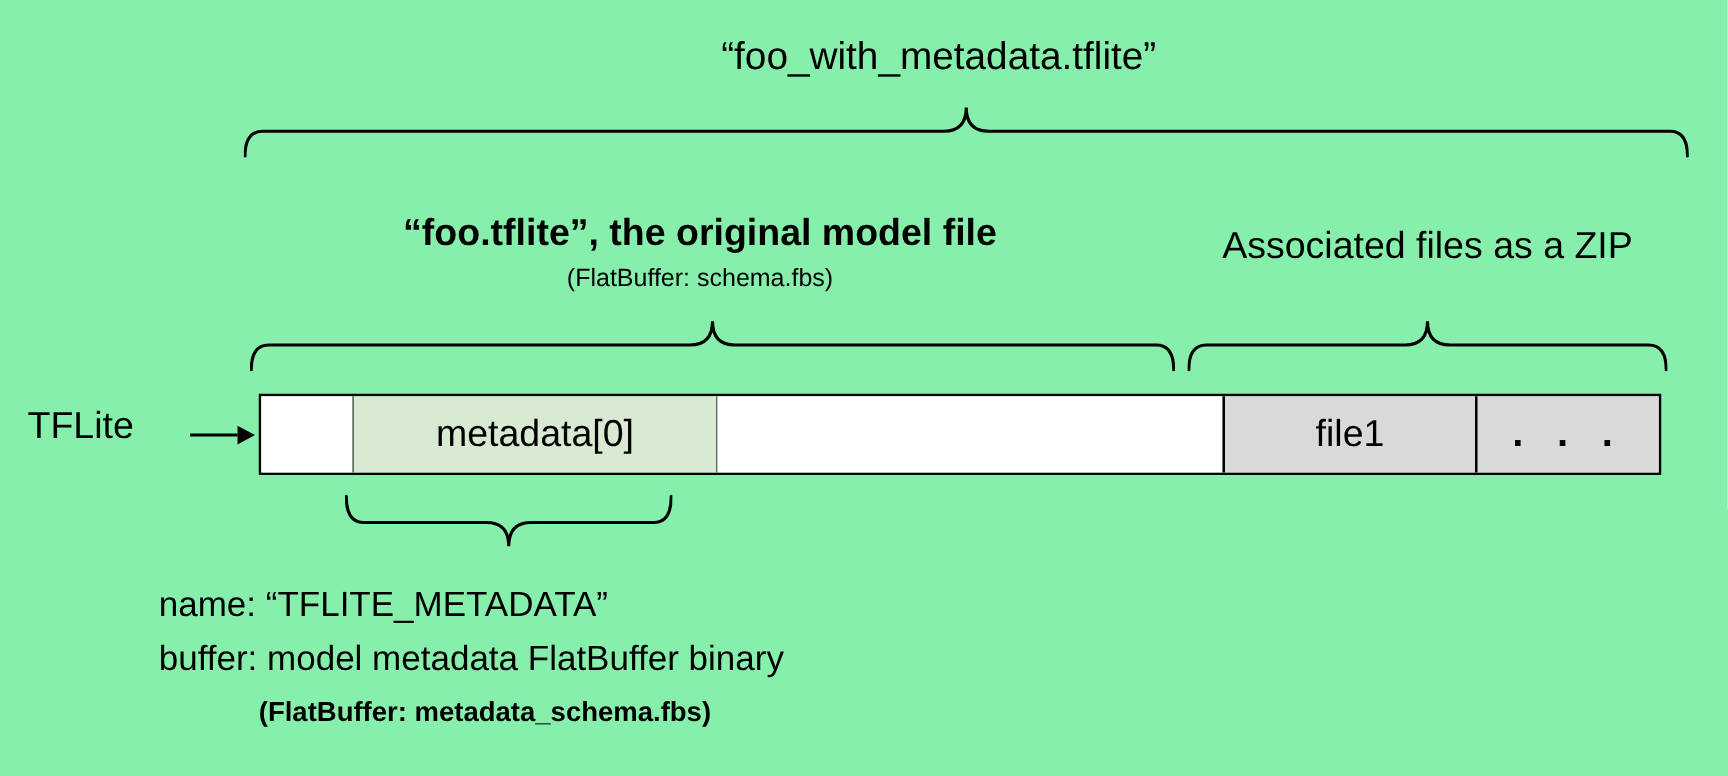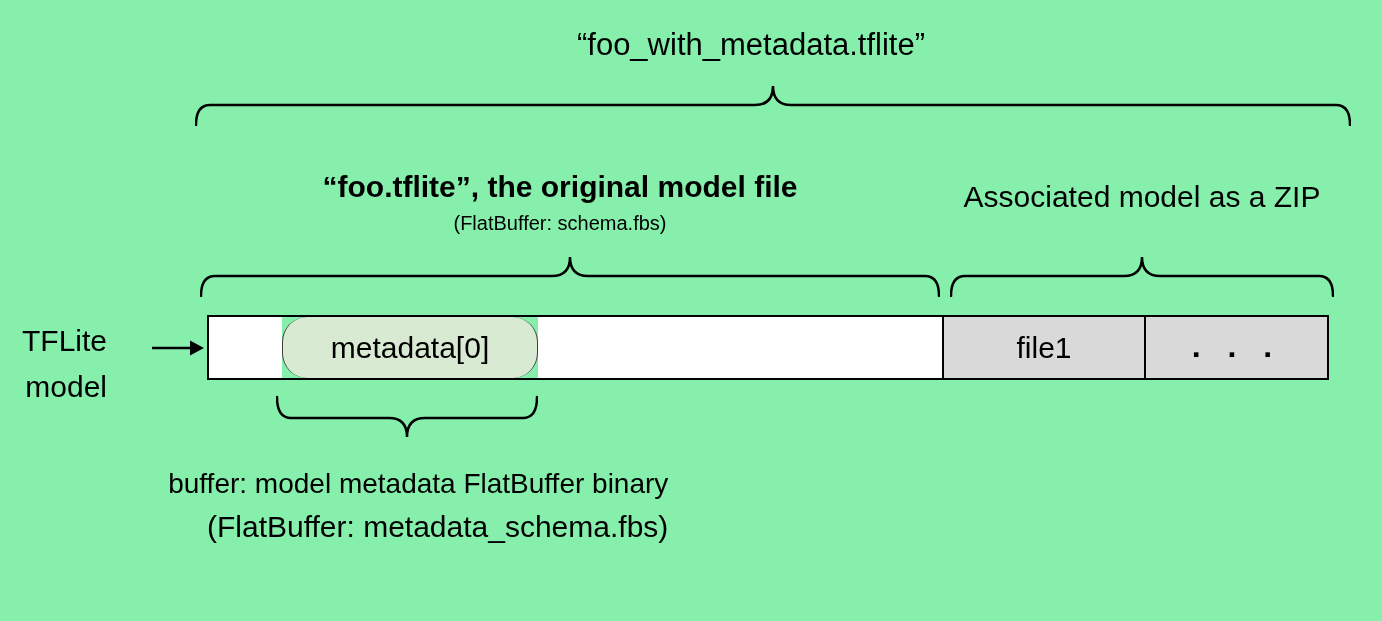--- a/index.html
+++ b/index.html
@@ -1,21 +1,21 @@
 <!DOCTYPE html>
 <html><head>
 <meta charset="utf-8">
 <style>
   html,body{margin:0;padding:0;background:#ffffff;}
   #stage{
     position:relative;width:1382px;height:621px;background:#86efac;overflow:hidden;
     font-family:"Liberation Sans",sans-serif;color:#000;padding-left:24px;
     --green:#d9ead3;--gray:#d9d9d9;--stroke:#000000;
   }
-  .abs{position:absolute;text-align:right;}
+  .abs{position:absolute;}
   .ctr{text-align:center;}
   svg{display:block;}
   path,line{stroke:var(--stroke);}
   
   #title{left:401px;top:27px;width:700px;font-size:31px;line-height:36px;}
   
   #brace-top{left:195px;top:84px;}
   
   #model-label{left:210px;top:169px;width:700px;}
   #model-label .l1{font-size:30px;line-height:35px;font-weight:bold;}
@@ -26,67 +26,66 @@
   #brace-zip{left:950px;top:255px;}
   
   #pointer-label{left:22px;top:318px;font-size:30px;line-height:46px;}
   #arrow{left:150px;top:337px;}
   
   #bar{left:207px;top:315px;width:1122px;height:65px;border:2px solid var(--stroke);
        box-sizing:border-box;display:flex;}
   .seg{height:100%;display:flex;align-items:center;justify-content:center;
        font-size:30px;box-sizing:border-box;}
   .seg-header{width:73px;background:#fff;}
-  .seg-metadata{width:256px;background:var(--green);
-       border-left:1px solid #3f3f3f;border-right:1px solid #3f3f3f;border-radius:25px;}
+  .seg-metadata{width:292px;background:var(--green);
+       border-left:1px solid #3f3f3f;border-right:1px solid #3f3f3f;}
   .seg-body{width:404px;background:#fff;}
   .seg-file1{width:202px;background:var(--gray);border-left:2px solid var(--stroke);}
   .seg-more{flex:1;background:var(--gray);border-left:2px solid var(--stroke);
        font-weight:bold;letter-spacing:9px;font-size:32px;padding-bottom:2px;}
   
   #brace-meta{left:276px;top:395px;}
   
   #meta-note{left:127px;top:462px;font-size:28px;line-height:43px;}
-  #meta-note .l3{font-size:30px;padding-left:80px;line-height:40px;margin-top:2px;}
+  #meta-note .l3{font-size:22px;padding-left:80px;line-height:40px;margin-top:2px;font-weight:bold;}
 </style>
 </head>
 <body>
 
 <div id="stage" style="--green: #d9ead3; --gray: #d9d9d9; --stroke: #000000;">
 
   <div id="title" class="abs ctr">“foo_with_metadata.tflite”</div>
 
   <div id="brace-top" class="abs">
     <svg width="1156" height="42" viewBox="0 0 1156 42">
       <path d="M 1,41 Q 1,21 15,21 L 560,21 Q 578,21 578,2 Q 578,21 596,21 L 1141,21 Q 1155,21 1155,41" fill="none" stroke-width="2.5" stroke-linecap="round"></path>
     </svg>
   </div>
 
   <div id="model-label" class="abs ctr">
     <div class="l1">“foo.tflite”, the original model file</div>
     <div class="l2">(FlatBuffer: schema.fbs)</div>
   </div>
 
-  <div id="zip-label" class="abs ctr">Associated model as a ZIP</div>
+  <div id="zip-label" class="abs ctr">Associated files as a ZIP</div>
 
   <div id="brace-model" class="abs">
     <svg width="740" height="42" viewBox="0 0 740 42">
       <path d="M 1,41 Q 1,21 15,21 L 352,21 Q 370,21 370,2 Q 370,21 388,21 L 725,21 Q 739,21 739,41" fill="none" stroke-width="2.5" stroke-linecap="round"></path>
     </svg>
   </div>
 
   <div id="brace-zip" class="abs">
     <svg width="384" height="42" viewBox="0 0 384 42">
       <path d="M 1,41 Q 1,21 15,21 L 174,21 Q 192,21 192,2 Q 192,21 210,21 L 369,21 Q 383,21 383,41" fill="none" stroke-width="2.5" stroke-linecap="round"></path>
     </svg>
   </div>
 
   <div id="pointer-label" class="abs">
     <div>TFLite</div>
-    <div>model</div>
   </div>
 
   <div id="arrow" class="abs">
     <svg width="56" height="22" viewBox="0 0 56 22">
       <line x1="2" y1="11" x2="40" y2="11" stroke-width="2.5"></line>
       <polygon points="40,3.5 54,11 40,18.5" fill="#000"></polygon>
     </svg>
   </div>
 
   <div id="bar" class="abs">
@@ -97,17 +96,18 @@
     <div class="seg seg-more">. . .</div>
   </div>
 
   <div id="brace-meta" class="abs">
     <svg width="262" height="44" viewBox="0 0 262 44">
       <path d="M 1,2 Q 1,23 15,23 L 113,23 Q 131,23 131,42 Q 131,23 149,23 L 247,23 Q 261,23 261,2" fill="none" stroke-width="2.5" stroke-linecap="round"></path>
     </svg>
   </div>
 
   <div id="meta-note" class="abs">
+    <div class="l1">name: “TFLITE_METADATA”</div>
     <div class="l2">buffer: model metadata FlatBuffer binary</div>
     <div class="l3">(FlatBuffer: metadata_schema.fbs)</div>
   </div>
 
 </div>
 
 </body></html>

